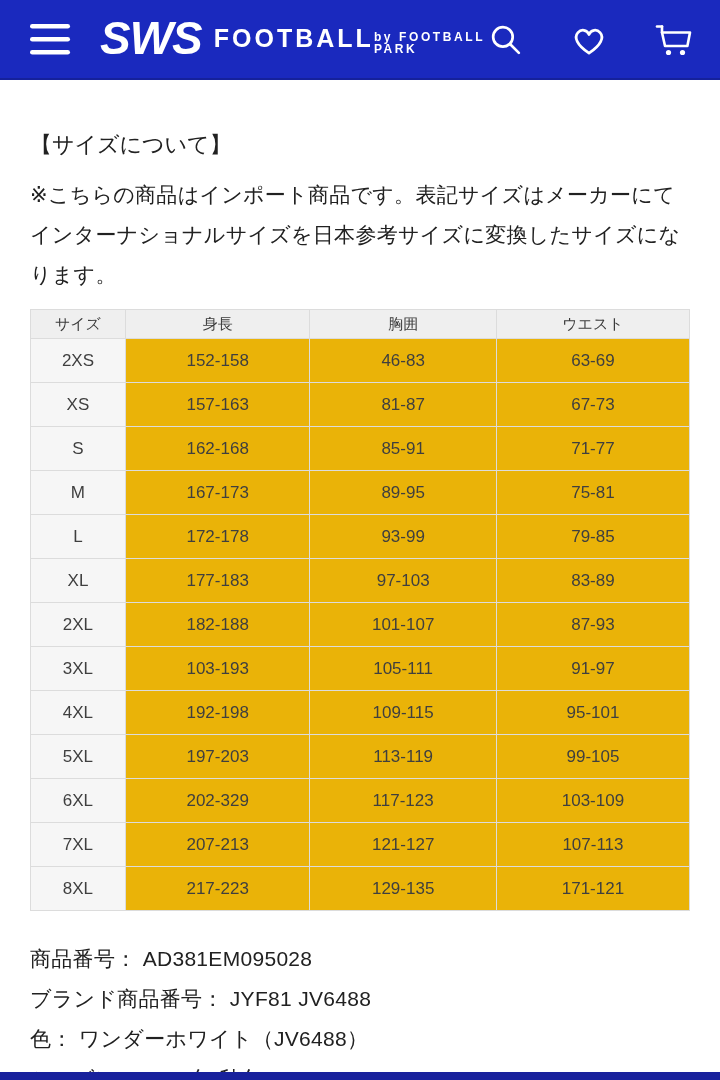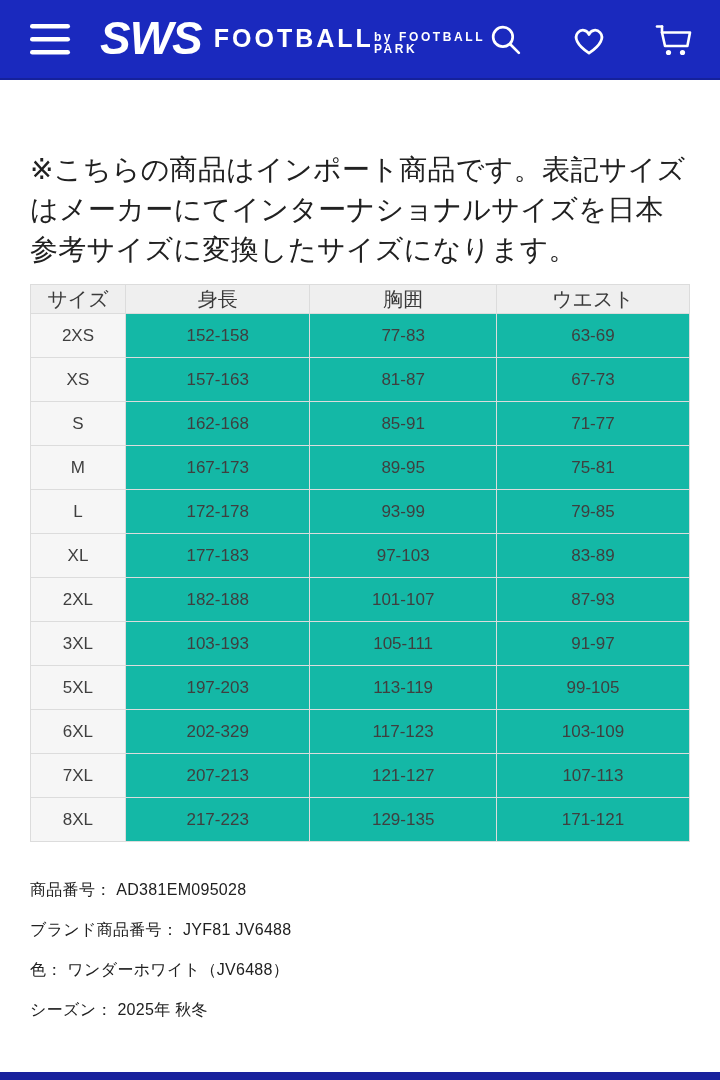--- a/index.html
+++ b/index.html
@@ -47,40 +47,40 @@
     font-size:12px;font-weight:700;letter-spacing:2.6px;margin-top:5px;
   }
   .header-spacer{flex:1;}
   .header-actions{display:flex;align-items:center;gap:46px;}
   
   main{padding:52px 30px 0;}
   .section-heading{
     margin:0;font-size:22px;font-weight:400;line-height:1.15;color:var(--text);
   }
   .note{
-    margin:18px 0 0;font-size:28px;line-height:40px;letter-spacing:0.3px;
+    margin:18px 0 0;font-size:21px;line-height:40px;letter-spacing:0.3px;
     color:var(--text);
   }
   .brand-size-heading{margin-top:40px;}
   table.size-table{
     width:100%;margin-top:14px;border-collapse:collapse;table-layout:fixed;
     font-size:17px;color:var(--table-text);
   }
   .size-table th,.size-table td{
     border:1px solid var(--border);text-align:center;font-weight:400;
     line-height:21px;padding:11px 4px;
   }
   .size-table thead th{
-    background:var(--thead-bg);font-size:20px;color:#3a3a3a;
+    background:var(--thead-bg);font-size:15px;color:#3a3a3a;
     padding:4px 4px;line-height:20px;
   }
   .size-table tbody th{background:var(--sizecol-bg);}
-  .size-table tbody td{background:#14b8a6;}
+  .size-table tbody td{background:#eab308;}
   .product-info{margin-top:28px;}
-  .info-line{font-size:16px;line-height:40px;color:var(--text);letter-spacing:0.3px;}
+  .info-line{font-size:21px;line-height:40px;color:var(--text);letter-spacing:0.3px;}
   
   .footer-bar{
     position:absolute;left:0;bottom:0;width:100%;height:8px;
     background:var(--footer-blue);
   }
 </style>
 </head>
 <body>
 
 <header class="app-header">
@@ -128,20 +128,21 @@
           <path d="M8 9 h28 l-2.6 13.5 H11 L8 9 z"></path>
           <circle cx="14.5" cy="29" r="2.6" fill="#ffffff" stroke="none"></circle>
           <circle cx="28.5" cy="29" r="2.6" fill="#ffffff" stroke="none"></circle>
         </svg>
       </span>
     </button>
   </div>
 </header>
 
 <main>
+  <h2 class="section-heading">【サイズについて】</h2>
   <p class="note">※こちらの商品はインポート商品です。表記サイズはメーカーにてインターナショナルサイズを日本参考サイズに変換したサイズになります。</p>
 
 
   <table class="size-table">
     <colgroup>
       <col style="width:14.4%">
       <col style="width:28%">
       <col style="width:28.3%">
       <col style="width:29.3%">
     </colgroup>
@@ -150,21 +151,21 @@
           <th>サイズ</th>
           <th>身長</th>
           <th>胸囲</th>
           <th>ウエスト</th>
         </tr>
     </thead>
     <tbody>
         <tr>
           <th>2XS</th>
           <td>152-158</td>
-          <td>77-83</td>
+          <td>46-83</td>
           <td>63-69</td>
         </tr>
         <tr>
           <th>XS</th>
           <td>157-163</td>
           <td>81-87</td>
           <td>67-73</td>
         </tr>
         <tr>
           <th>S</th>
@@ -194,20 +195,26 @@
           <th>2XL</th>
           <td>182-188</td>
           <td>101-107</td>
           <td>87-93</td>
         </tr>
         <tr>
           <th>3XL</th>
           <td>103-193</td>
           <td>105-111</td>
           <td>91-97</td>
+        </tr>
+        <tr>
+          <th>4XL</th>
+          <td>192-198</td>
+          <td>109-115</td>
+          <td>95-101</td>
         </tr>
         <tr>
           <th>5XL</th>
           <td>197-203</td>
           <td>113-119</td>
           <td>99-105</td>
         </tr>
         <tr>
           <th>6XL</th>
           <td>202-329</td>

